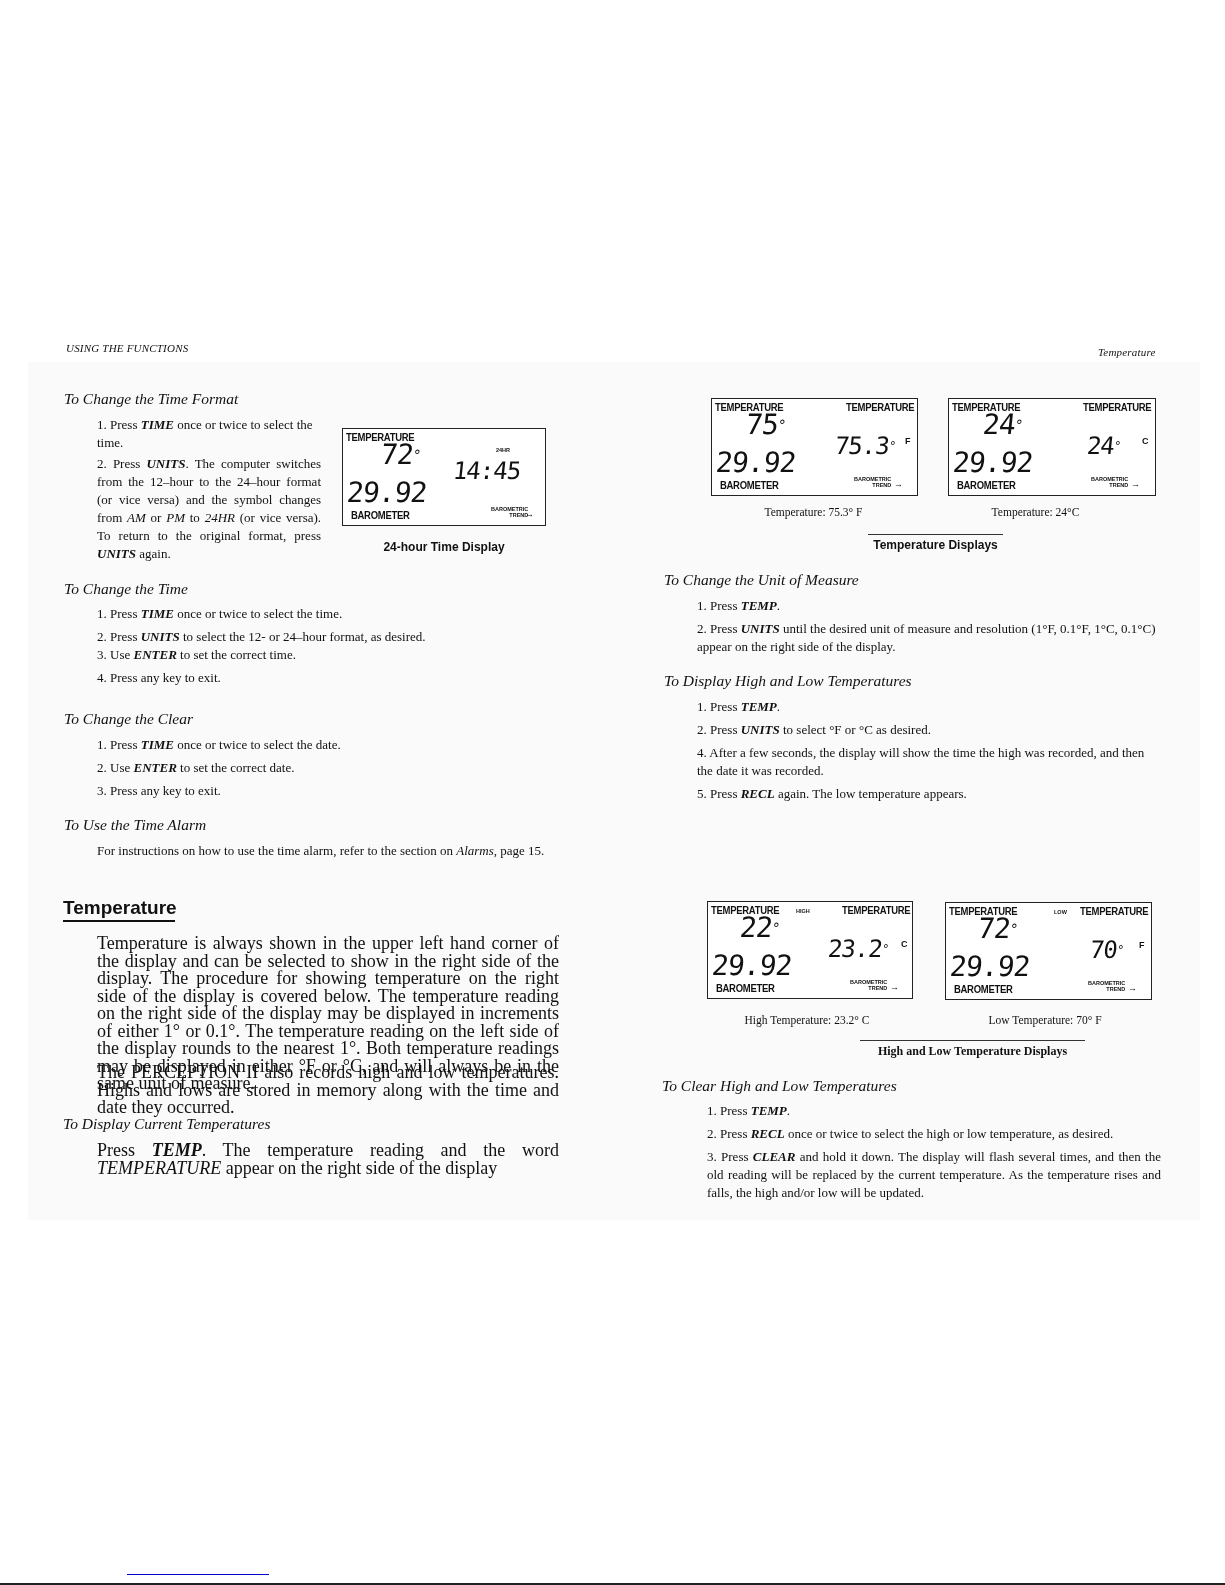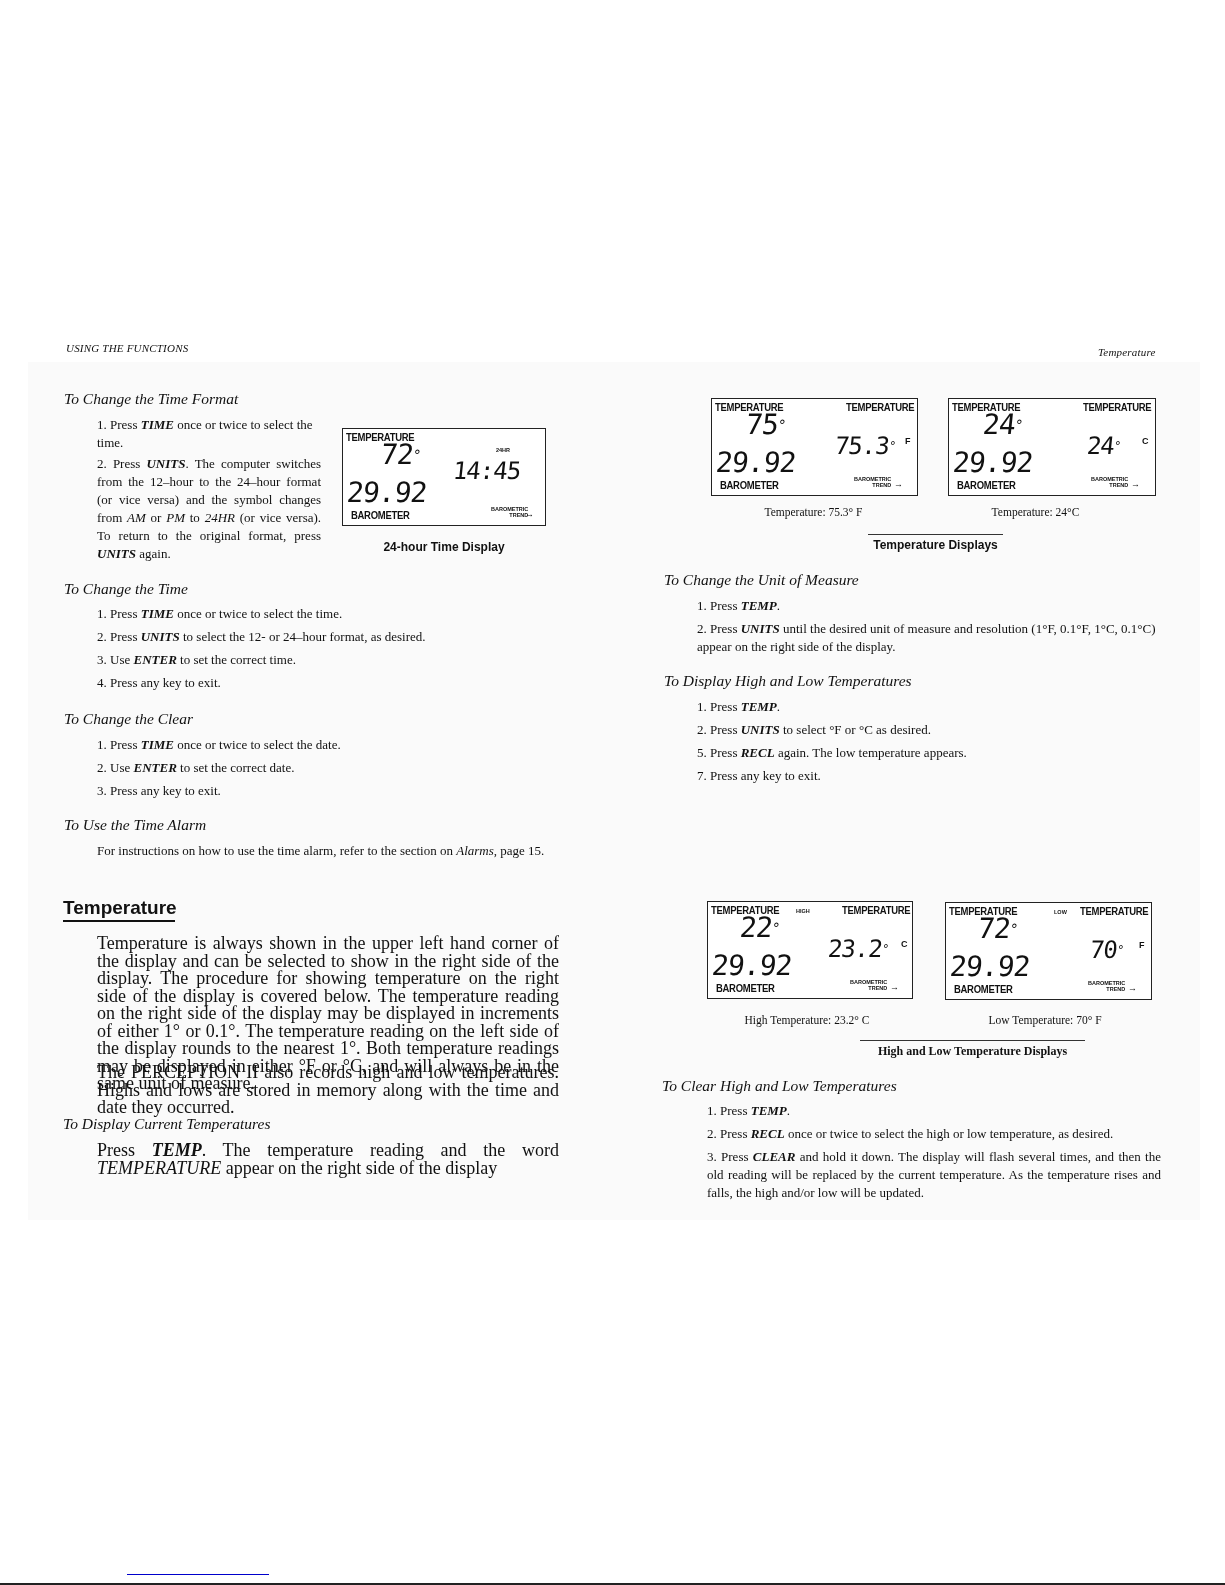--- a/index.html
+++ b/index.html
@@ -84,21 +84,21 @@
   <div class="tiny" style="left:153px; top:18px;">24HR</div>
   <div class="seg mid" style="left:110px; top:30px;">14:45</div>
   <div class="tiny" style="left:148px; top:77px;"><span>BAROMETRIC</span><br><span>TREND</span></div>
   <div class="arrow" style="left:182px; top:80px;">→</div>
 </div>
 <div class="abs fig-caption" style="left:342px; top:540px; width:204px;">24-hour Time Display</div>
 
 <div class="abs subhead" style="left:64px; top:580px;text-align:center;">To Change the Time</div>
 <div class="abs" style="left:97px; top:605px;">
   <div class="step" style="margin-bottom:5px;"><span>1.</span> <span>Press</span> <span class="kw">TIME</span> <span>once or twice to select the time.</span></div>
-  <div class="step" style="margin-bottom:5px;"><span>2.</span> <span>Press</span> <span class="kw">UNITS</span> <span>to select the 12- or 24–hour format, as desired.</span></div>
+  <div class="step" style=""><span>2.</span> <span>Press</span> <span class="kw">UNITS</span> <span>to select the 12- or 24–hour format, as desired.</span></div>
   <div class="step" style="margin-bottom:5px;"><span>3.</span> <span>Use</span> <span class="kw">ENTER</span> <span>to set the correct time.</span></div>
   <div class="step"><span>4.</span> <span>Press any key to exit.</span></div>
 </div>
 
 <div class="abs subhead" style="left:64px; top:710px;">To Change the Clear</div>
 <div class="abs" style="left:97px; top:736px;">
   <div class="step" style="margin-bottom:5px;"><span>1.</span> <span>Press</span> <span class="kw">TIME</span> <span>once or twice to select the date.</span></div>
   <div class="step" style="margin-bottom:5px;"><span>2.</span> <span>Use</span> <span class="kw">ENTER</span> <span>to set the correct date.</span></div>
   <div class="step"><span>3.</span> <span>Press any key to exit.</span></div>
 </div>
@@ -152,22 +152,22 @@
 <div class="abs subhead" style="left:664px; top:571px;">To Change the Unit of Measure</div>
 <div class="abs" style="left:697px; top:597px; width:466px;">
   <div class="step" style="margin-bottom:5px;"><span>1.</span> <span>Press</span> <span class="kw">TEMP</span><span>.</span></div>
   <div class="step"><span>2.</span> <span>Press</span> <span class="kw">UNITS</span> <span>until the desired unit of measure and resolution (1°F, 0.1°F, 1°C, 0.1°C) appear on the right side of the display.</span></div>
 </div>
 
 <div class="abs subhead" style="left:664px; top:672px;">To Display High and Low Temperatures</div>
 <div class="abs" style="left:697px; top:698px; width:466px;">
   <div class="step" style="margin-bottom:5px;"><span>1.</span> <span>Press</span> <span class="kw">TEMP</span><span>.</span></div>
   <div class="step" style="margin-bottom:5px;"><span>2.</span> <span>Press</span> <span class="kw">UNITS</span> <span>to select °F or °C as desired.</span></div>
+  <div class="step" style="margin-bottom:5px;"><span>4.</span> <span>After a few seconds, the display will show the time the high was recorded, and then the date it was recorded.</span></div>
   <div class="step" style="margin-bottom:5px;"><span>5.</span> <span>Press</span> <span class="kw">RECL</span> <span>again. The low temperature appears.</span></div>
-  <div class="step"><span>7.</span> <span>Press any key to exit.</span></div>
 </div>
 
 <div class="lcd" style="left:707px; top:901px; width:204px; height:96px;">
   <div class="lbl" style="left:3px; top:3px;">TEMPERATURE</div>
   <div class="tiny" style="left:88px; top:6px;">HIGH</div>
   <div class="lbl" style="left:134px; top:3px;">TEMPERATURE</div>
   <div class="seg big" style="left:32px; top:12px;"><span>22</span><span style="font-size:14px; vertical-align:top;">°</span></div>
   <div class="seg big" style="left:4px; top:50px;">29.92</div>
   <div class="lbl" style="left:8px; top:81px;">BAROMETER</div>
   <div class="seg mid" style="left:120px; top:35px;"><span>23.2</span><span style="font-size:12px; vertical-align:top;">°</span></div>

